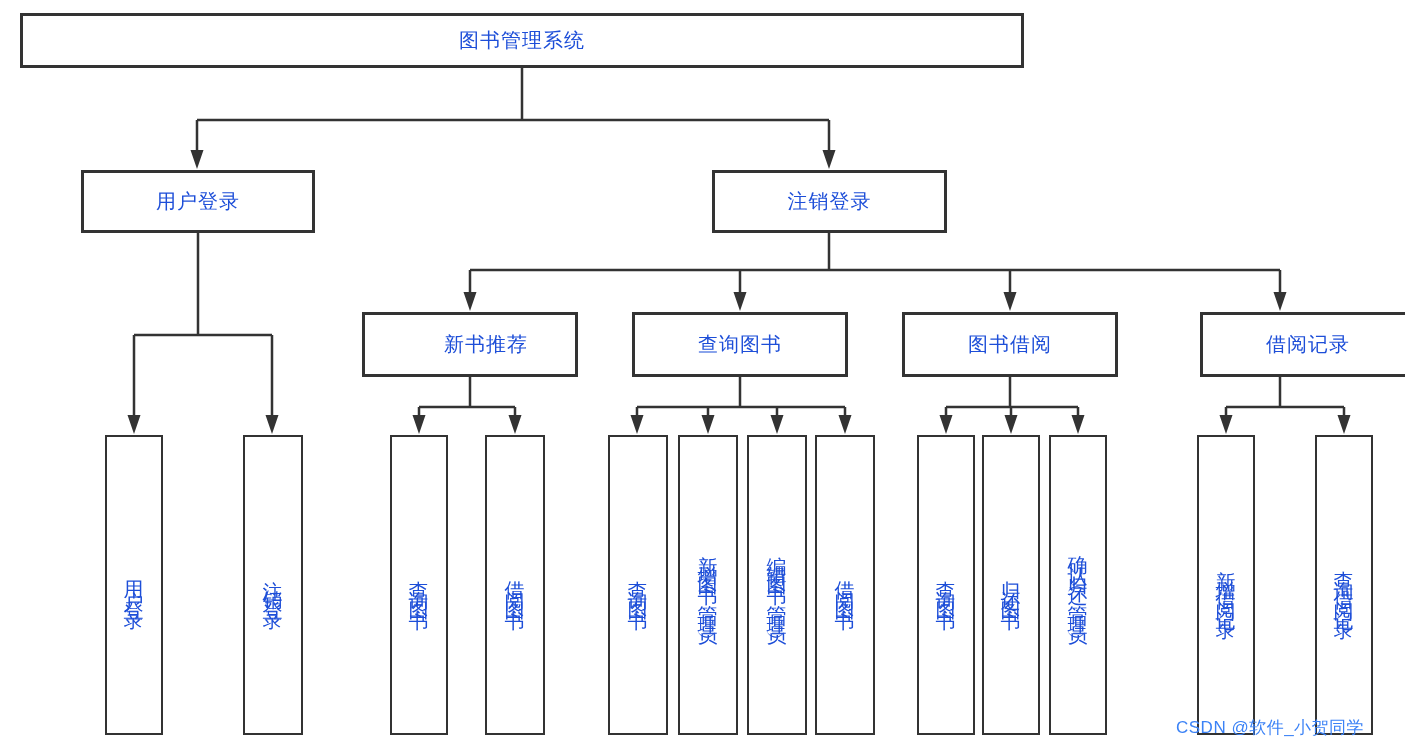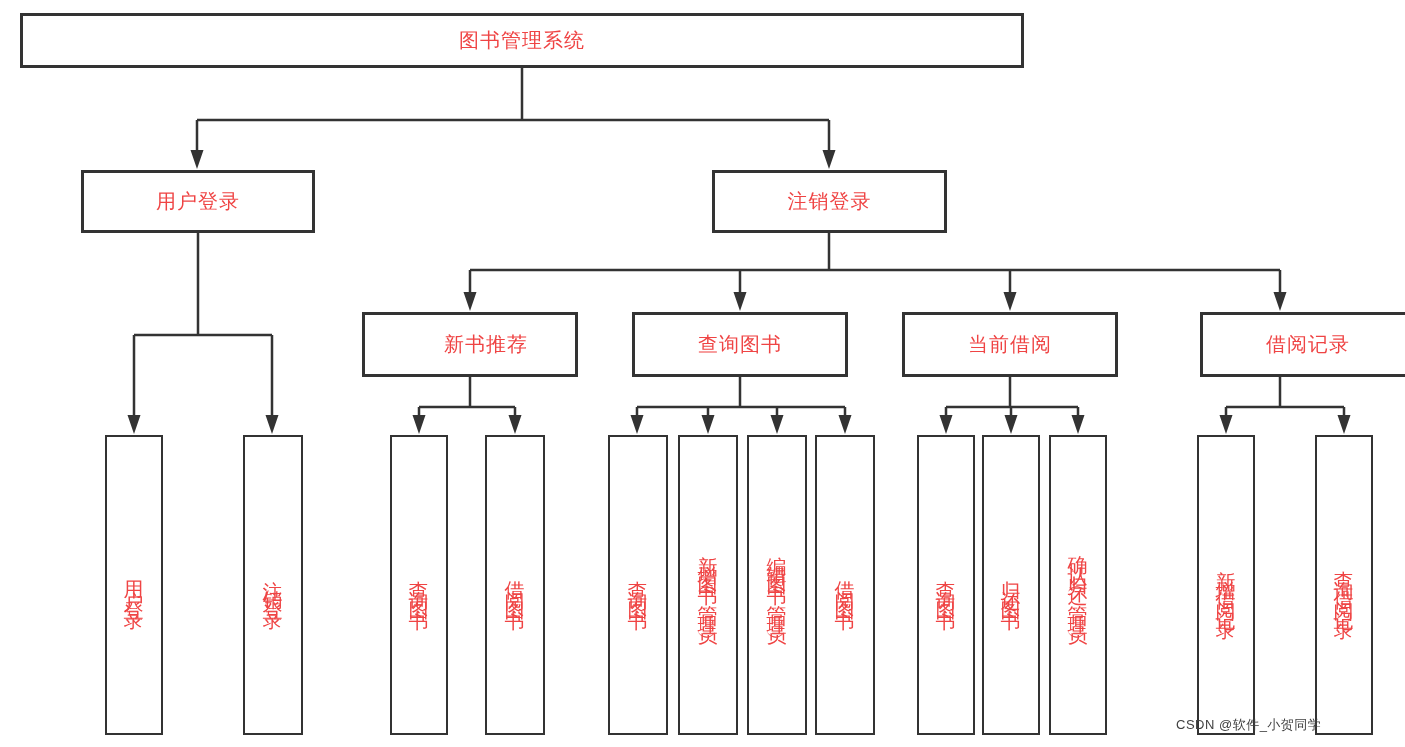--- a/index.html
+++ b/index.html
@@ -15,43 +15,43 @@
     position: absolute;
     left: 0; top: 0;
     width: 1405px; height: 747px;
     z-index: 1;
   }
   .node {
     position: absolute;
     box-sizing: border-box;
     background: #ffffff;
     border: 3px solid #333333;
-    color: #ef4444;
+    color: #1d4ed8;
     display: flex;
     align-items: center;
     justify-content: center;
     font-size: 20px;
     letter-spacing: 1px;
     z-index: 2;
     white-space: nowrap;
   }
   .node.leaf {
     border-width: 2.5px;
     writing-mode: vertical-rl;
     text-orientation: mixed;
     letter-spacing: 10px;
     line-height: 1;
     padding: 4px 0;
   }
   .watermark {
     position: absolute;
     left: 1176px;
     top: 716px;
-    color: #404040;
-    font-size: 13px;
+    color: #3b82f6;
+    font-size: 17px;
     letter-spacing: 0.5px;
     white-space: nowrap;
     z-index: 6;
   }
 </style>
 </head>
 <body>
 
 <div class="stage">
 
@@ -79,21 +79,21 @@
       M1219.5 415 L1232.5 415 L1226 434 Z  M1337.5 415 L1350.5 415 L1344 434 Z"></path>
   </svg>
 
   <div class="node" style="left:20px; top:13px; width:1004px; height:55px;">图书管理系统</div>
 
   <div class="node" style="left:81px; top:170px; width:234px; height:63px;">用户登录</div>
   <div class="node" style="left:712px; top:170px; width:235px; height:63px;">注销登录</div>
 
   <div class="node" style="left:362px; top:312px; width:216px; height:65px;padding-left:32px;">新书推荐</div>
   <div class="node" style="left:632px; top:312px; width:216px; height:65px;">查询图书</div>
-  <div class="node" style="left:902px; top:312px; width:216px; height:65px;">当前借阅</div>
+  <div class="node" style="left:902px; top:312px; width:216px; height:65px;">图书借阅</div>
   <div class="node" style="left:1200px; top:312px; width:216px; height:65px;">借阅记录</div>
 
   <div class="node leaf" style="left:105px; top:435px; width:58px; height:300px;">用户登录</div>
   <div class="node leaf" style="left:243px; top:435px; width:60px; height:300px;">注销登录</div>
 
   <div class="node leaf" style="left:390px; top:435px; width:58px; height:300px;">查询图书</div>
   <div class="node leaf" style="left:485px; top:435px; width:60px; height:300px;">借阅图书</div>
 
   <div class="node leaf" style="left:608px; top:435px; width:60px; height:300px;">查询图书</div>
   <div class="node leaf" style="left:678px; top:435px; width:60px; height:300px;">新增图书（管理员）</div>

